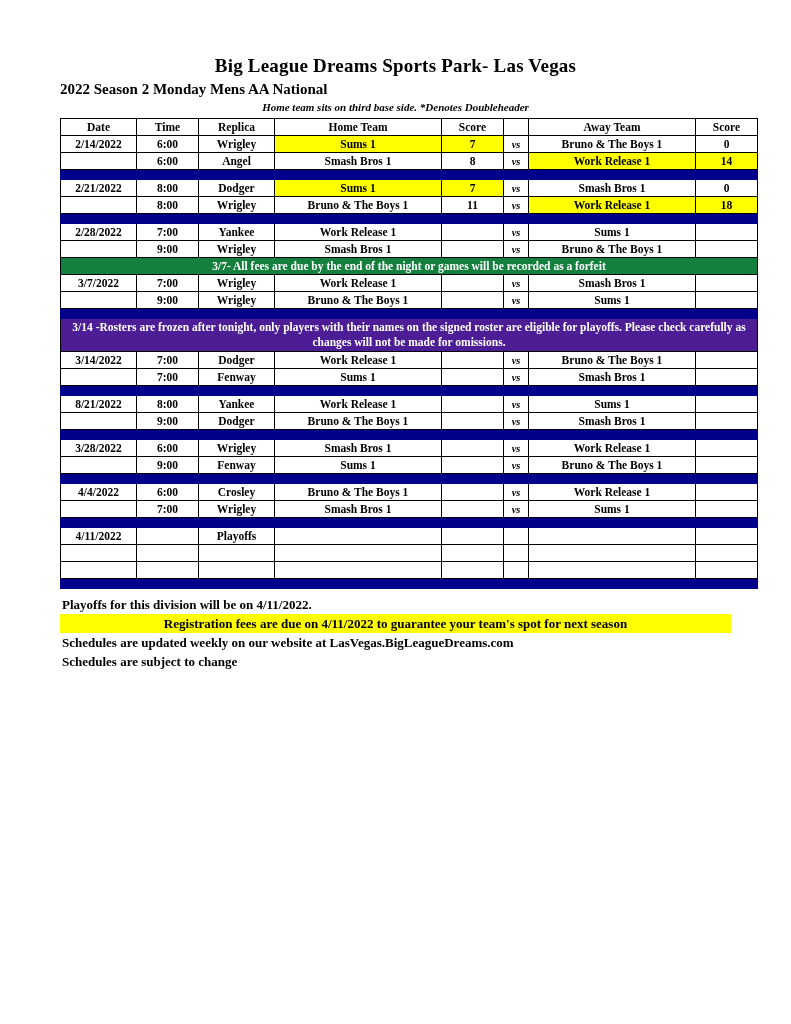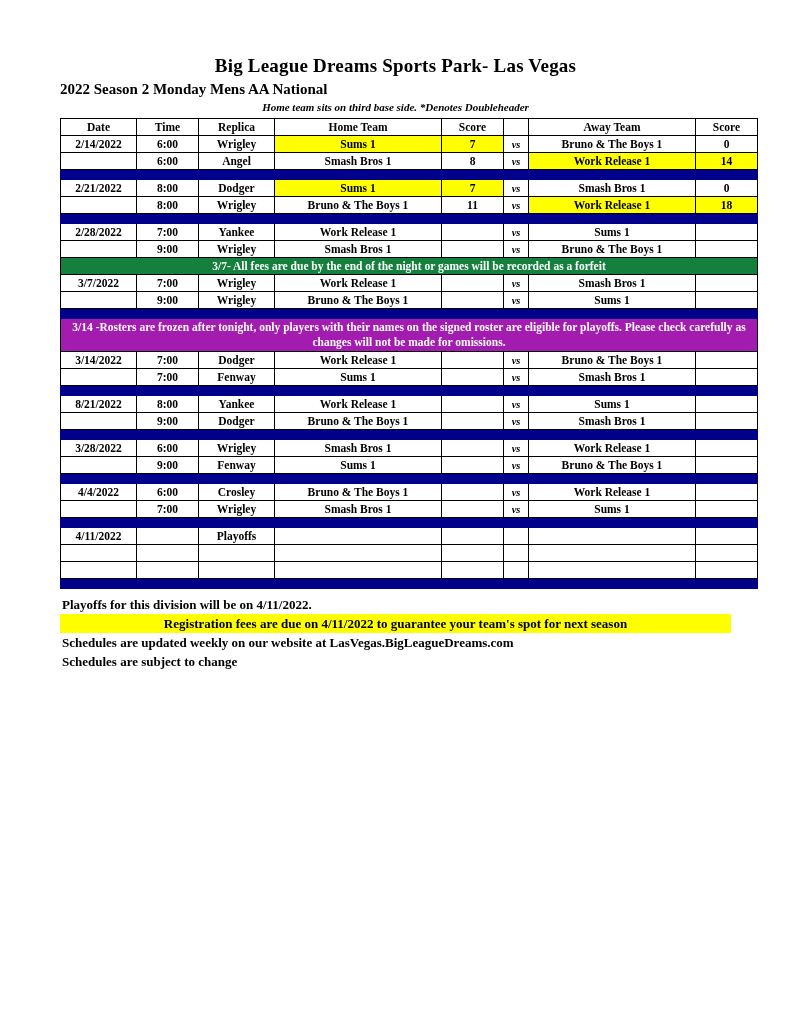--- a/index.html
+++ b/index.html
@@ -82,21 +82,21 @@
     padding: 0;
   }
   tr.banner-blue td {
     background: #15803d;
     color: #ffffff;
     font-weight: bold;
     font-size: 11.5px;
     height: 16px;
   }
   tr.banner-red td {
-    background: #a21caf;
+    background: #4c1d95;
     color: #ffffff;
     font-weight: bold;
     font-size: 11.5px;
     height: 16px;
     line-height: 15px;
     padding: 1px 4px;
     white-space: normal;
   }
   td.hl { background: #FFFF00; }
   tr.empty td { height: 16px; }

